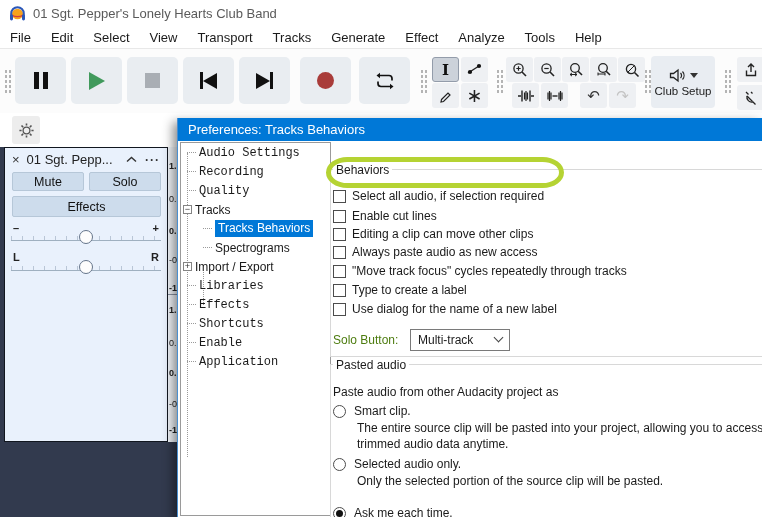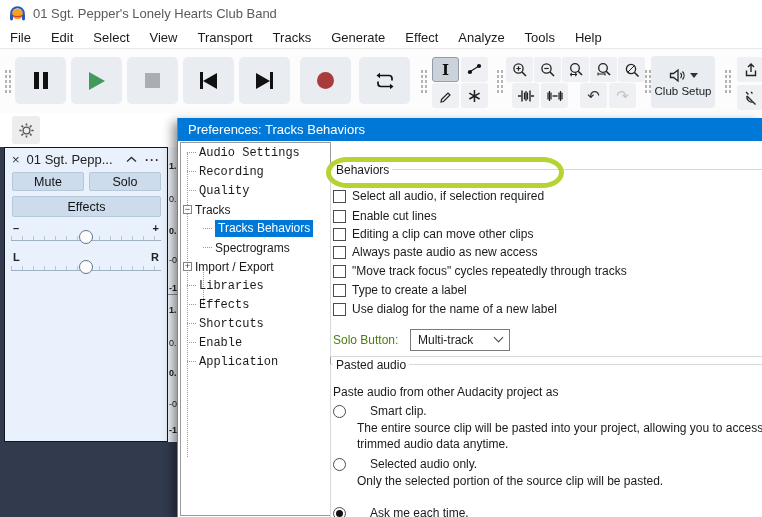--- a/index.html
+++ b/index.html
@@ -86,21 +86,21 @@
   .cbl { margin-left:6px; font-size:12px; color:#1a1a1a; white-space:nowrap; }
   .solorow { position:absolute; left:2px; display:flex; align-items:center; font-size:12px; color:#4d7c0f; }
   .combo { position:absolute; width:100px; height:22px; border:1px solid #7a7a7a; background:#fff;
            display:flex; align-items:center; font-size:12px; color:#1a1a1a; padding-left:7px; }
   .combo .chev { position:absolute; right:7px; top:4px; width:7px; height:7px; border-left:1.4px solid #444;
                  border-bottom:1.4px solid #444; transform:rotate(-45deg); }
   .radiorow { position:absolute; display:flex; align-items:center; height:16px; }
   .radio { width:13px; height:13px; border-radius:50%; border:1px solid #4c4c4c; background:#fff; flex:none;
            display:flex; align-items:center; justify-content:center; }
   .radio.on::after { content:""; width:7px; height:7px; border-radius:50%; background:#111; }
-  .rlbl { margin-left:24px; font-size:12px; color:#1a1a1a; white-space:nowrap; }
+  .rlbl { margin-left:8px; font-size:12px; color:#1a1a1a; white-space:nowrap; }
   .rdesc { position:absolute; font-size:12px; color:#1a1a1a; line-height:16px; width:440px; }
   .intro { position:absolute; font-size:12px; color:#1a1a1a; white-space:nowrap; }
   .hilite { position:absolute; left:148px; top:39px; width:238px; height:31px; border:5px solid #b5d333;
             border-radius:22px / 16px; z-index:7; }
   svg { display:block; }
 </style>
 </head>
 <body>
 
 <div id="screen">

